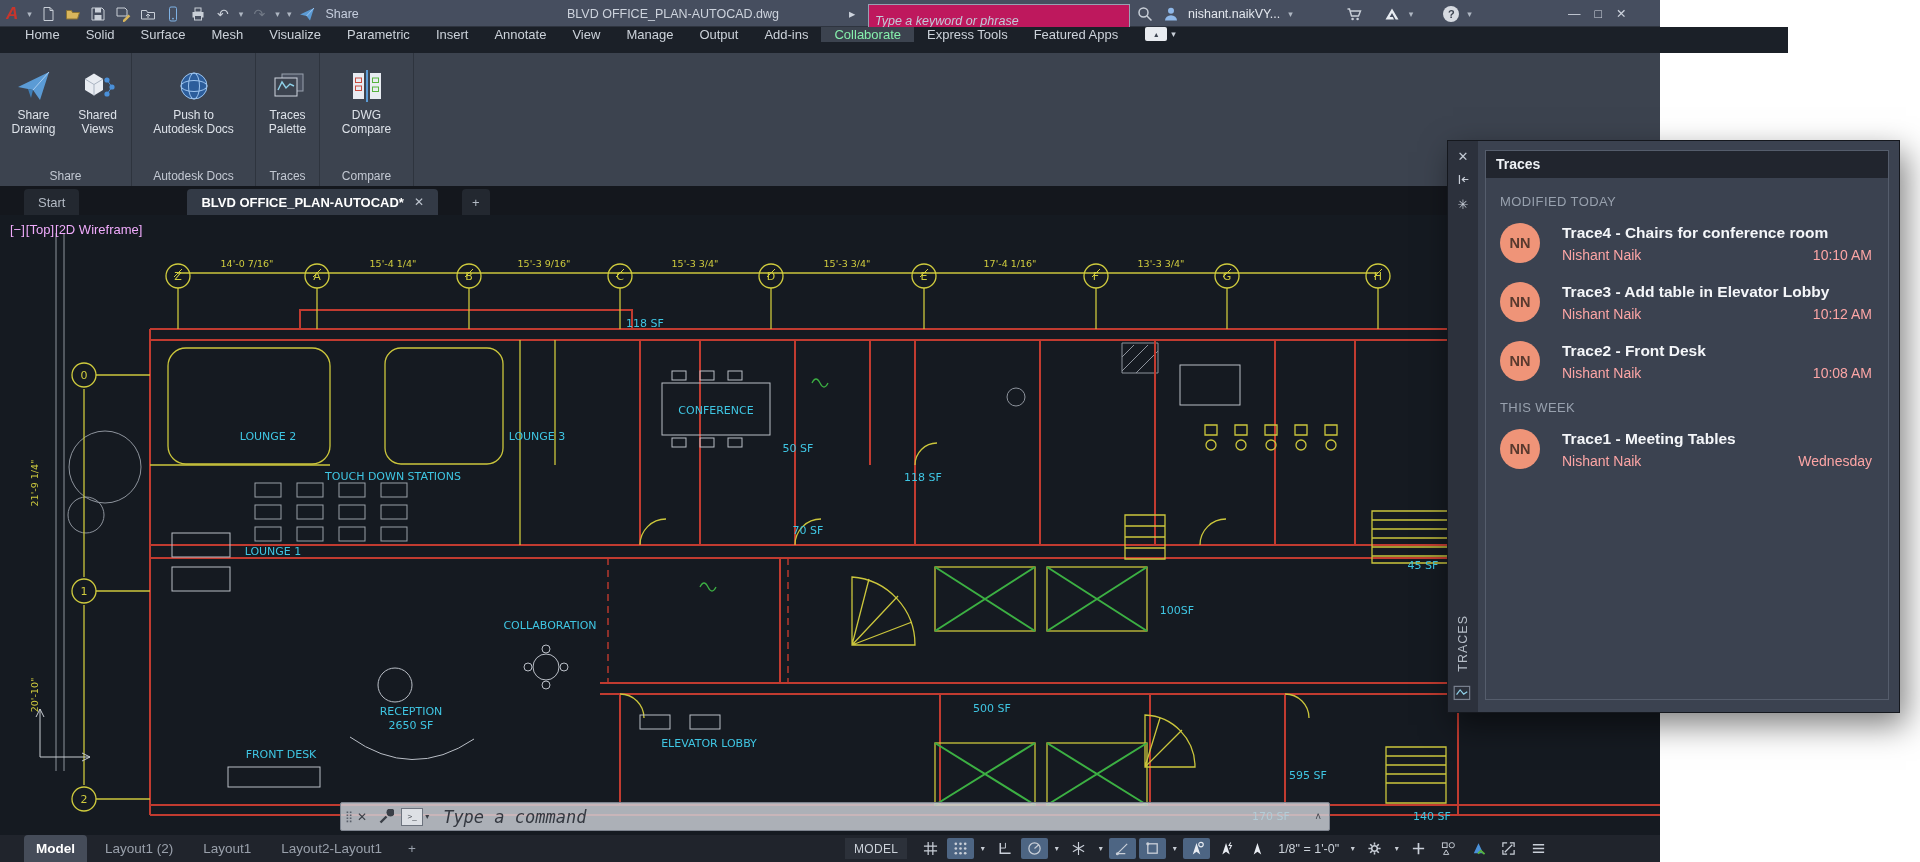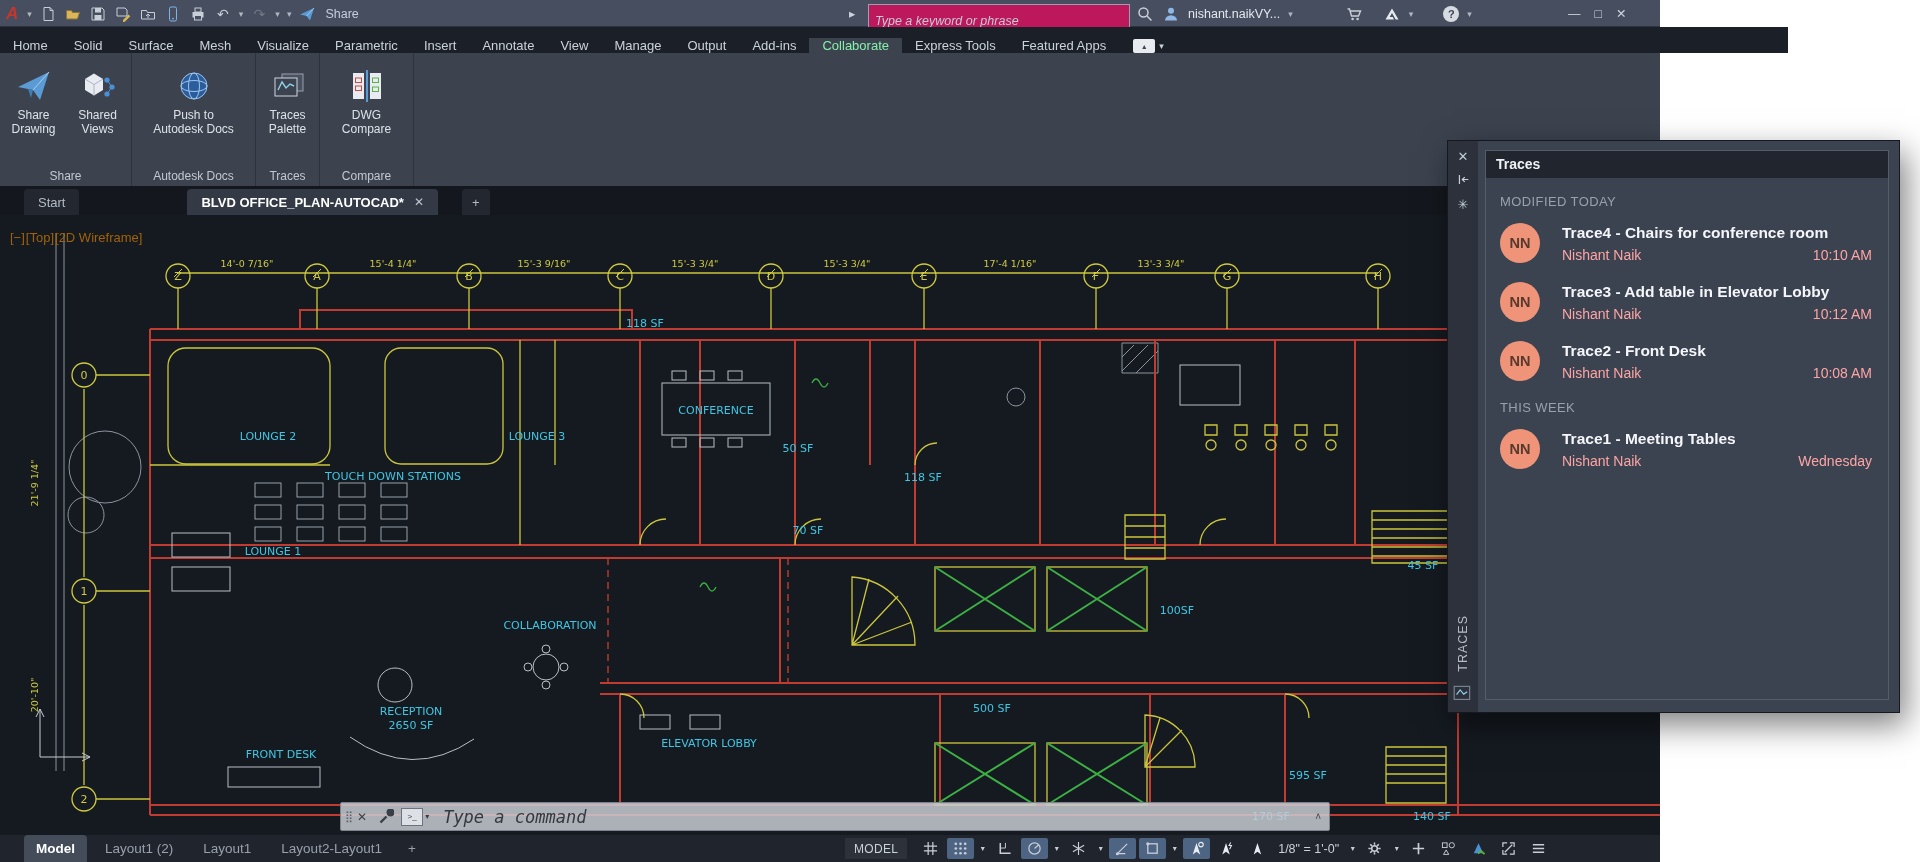--- a/index.html
+++ b/index.html
@@ -20,21 +20,21 @@
   #searchbox{position:absolute;left:868px;top:4px;width:262px;height:33px;border:1px solid #97a1b2;background:#be185d;display:flex;align-items:center;padding:0 6px}
   #searchbox input{width:100%;background:transparent;border:0;outline:none;color:#cfd6e2;font-size:12.5px;font-style:italic;font-family:"Liberation Sans",sans-serif}
   #searchbox input::placeholder{color:#c2cad8;opacity:1}
   #tb-right{left:1136px;gap:8px}
   #username{color:#e3e7ee}
   #help-badge{width:16px;height:16px;border-radius:50%;background:#d6dae1;color:#3c4350;font-weight:bold;font-size:11px;display:grid;place-items:center}
   #win-controls{left:1568px;gap:14px;color:#d6dae1;font-size:12px}
   #win-controls span{cursor:default}
 
   
-  #ribbontabs{position:absolute;left:0;top:27px;width:1788px;height:26px;background:#1b2028;display:flex;align-items:flex-end;padding-left:0}
+  #ribbontabs{position:absolute;left:0;top:27px;width:1788px;height:26px;background:#1b2028;display:flex;align-items:flex-start;padding-left:12px}
   .rtab{padding:0 13px;display:flex;align-items:center;color:#ccd2da;font-size:13px;cursor:default}
   .rtab.active{background:#3c434f;color:#86efac}
   #ribbon-toggle{display:flex;align-items:center;gap:4px;margin-left:14px}
   #ribbon-toggle .box{width:22px;height:14px;background:#e8ebf0;border-radius:2px;display:grid;place-items:center;font-size:8px;color:#3c4350}
   #ribbon-toggle .car{color:#c9cfd8;font-size:9px}
 
   
   #ribbon{position:absolute;left:0;top:53px;width:1660px;height:133px;background:#3c434f;display:flex}
   .panel{position:relative;height:133px;border-right:1px solid #2e343e;flex:0 0 auto}
   .panel .btns{display:flex;justify-content:center;gap:4px;padding-top:5px;height:104px}
@@ -45,21 +45,21 @@
   
   #filetabs{position:absolute;left:0;top:186px;width:1660px;height:29px;background:#14171d;display:flex;align-items:flex-end}
   .ftab{height:26px;display:flex;align-items:center;padding:0 14px;font-size:13px;border-radius:4px 4px 0 0;cursor:default}
   .ftab.start{margin-left:24px;background:#232830;color:#b4bbc5}
   .ftab.active{margin-left:108px;background:#333a46;color:#fff;font-weight:bold;gap:10px}
   .ftab .closex{color:#bfc6d0;font-weight:normal;font-size:12px}
   .ftab.plus{margin-left:24px;background:#232830;color:#b4bbc5;padding:0 10px}
 
   
   #canvas{position:absolute;left:0;top:215px;width:1660px;height:620px;background:#151a21}
-  #vplabel{position:absolute;left:10px;top:230px;color:#a16207;font-size:13px;z-index:5}
+  #vplabel{position:absolute;left:10px;top:222px;color:#f0abfc;font-size:13px;z-index:5}
   #vplabel span{margin-right:1px;cursor:default}
   svg text{font-family:"DejaVu Sans",sans-serif}
 
   
   #cmdbar{position:absolute;left:340px;top:802px;width:990px;height:29px;background:rgba(201,205,212,.84);
     border:1px solid #7e848f;border-radius:2px;display:flex;align-items:center;z-index:6;color:#3a3f47}
   #cmdbar .dots{font-size:11px;letter-spacing:-2px;color:#5a606b;margin:0 6px 0 4px}
   #cmdbar .cx{font-size:12px;margin-right:10px}
   #cmd-prompt{width:22px;height:18px;border:1px solid #6d737e;background:#dde0e5;display:flex;align-items:center;justify-content:center;font-size:8px;margin-left:6px;color:#3a3f47}
   #cmd-caret{font-size:8px;margin:0 6px 0 2px}
@@ -166,20 +166,21 @@
         </span>
       <span class="qcaret">▾</span>
       <span class="qicon">
           <svg viewBox="0 0 16 16" width="16" height="16">
             <path d="M1 8.5L15 2l-4 12.5L7.5 10z" fill="#5b9bd5"></path>
             <path d="M7.5 10L15 2" stroke="#9cc4ef"></path>
           </svg>
         </span>
       <span id="share-label">Share</span>
     </div>
+    <div class="abs" id="doc-title">BLVD OFFICE_PLAN-AUTOCAD.dwg</div>
     <div class="abs" id="flyout-caret">▸</div>
     <div id="searchbox">
       <input placeholder="Type a keyword or phrase" style="">
     </div>
     <div class="abs" id="tb-right">
       <span class="qicon">
           <svg viewBox="0 0 16 16" width="16" height="16">
             <circle cx="6.5" cy="6.5" r="4.5" fill="none" stroke="#c9cfd8" stroke-width="1.5"></circle>
             <path d="M10 10l4.5 4.5" stroke="#c9cfd8" stroke-width="1.5"></path>
           </svg>

